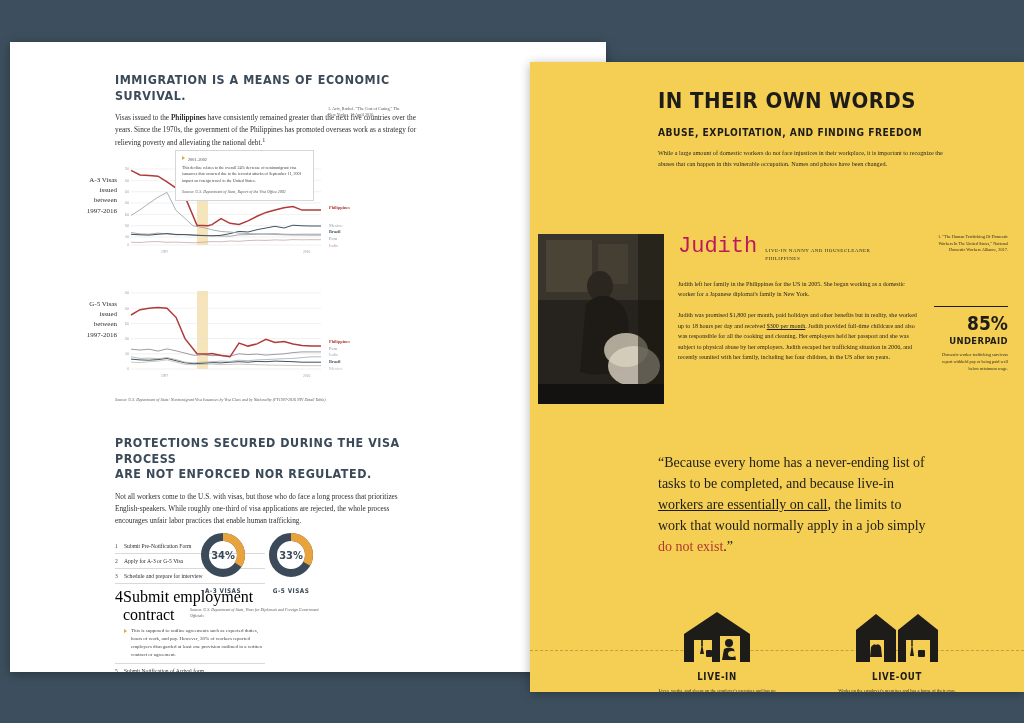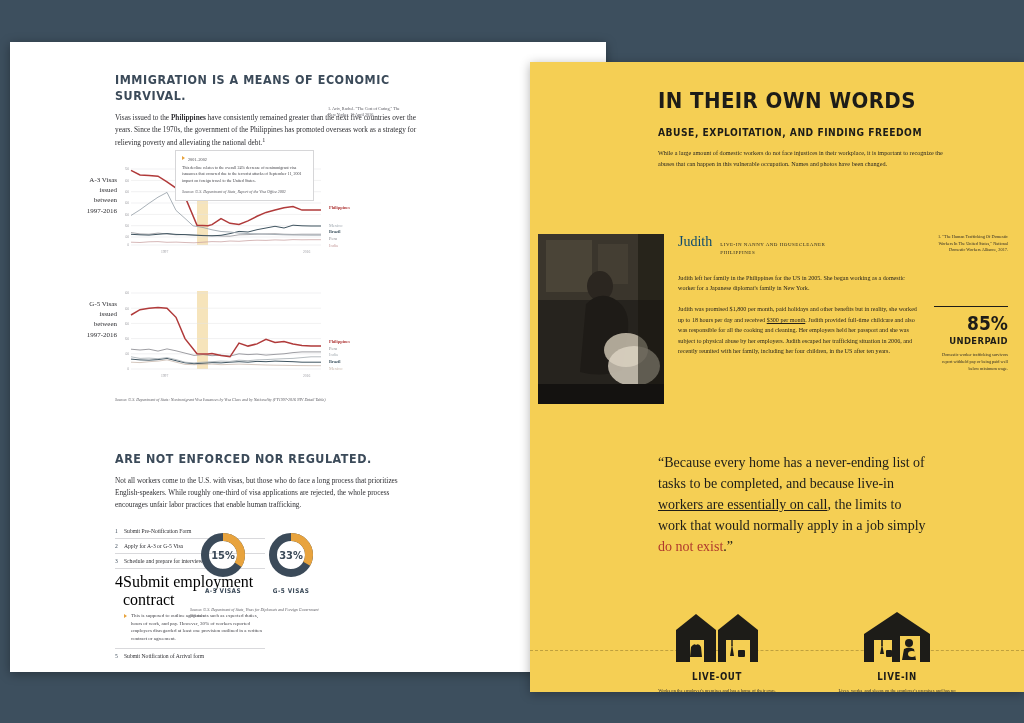--- a/index.html
+++ b/index.html
@@ -131,21 +131,21 @@
     font-family:"Liberation Serif",serif;}
 
   .photo{
     position:absolute;left:8px;top:172px;width:126px;height:170px;
     background:#2a2722;overflow:hidden;
   }
   .photo svg{display:block;}
 
   .story{position:absolute;left:148px;top:172px;width:245px;}
   .judith-row{display:flex;align-items:baseline;gap:8px;margin-bottom:16px;}
-  .judith{font-family:Liberation Serif, serif;font-size:14px;color:#0c4a6e;}
+  .judith{font-family:Liberation Mono, monospace;font-size:22px;color:#be185d;}
   .judith-meta{font-family:"Liberation Serif",serif;font-size:5px;
     letter-spacing:.5px;line-height:1.55;color:#2a2721;text-transform:uppercase;}
   .story p{font-size:6.1px;line-height:1.72;color:#221f1a;margin:0 0 11px 0;
     font-family:"Liberation Serif",serif;}
   .story u{text-decoration:underline;}
 
   .rail{position:absolute;left:404px;top:172px;width:74px;text-align:right;}
   .cite{font-size:4.3px;line-height:1.55;color:#2f2b24;
     font-family:"Liberation Serif",serif;}
   .stat{margin-top:52px;border-top:1.4px solid #1d1c18;padding-top:7px;}
@@ -297,21 +297,21 @@
           <div style="color:#8c8c92;">Peru</div>
           <div style="color:#a9b0b5;">India</div>
           <div style="color:#3f5460;font-weight:bold;">Brazil</div>
           <div style="color:#c6b4a8;">Mexico</div>
         </div>
       </div>
 
       <div class="srcline" style="margin-top:10px;">Source: U.S. Department of State: Nonimmigrant Visa Issuances by Visa Class and by Nationality (FY1997-2016 NIV Detail Table)</div>
 
       <h2 class="sect" style="margin-top:33px;">
-        <br>
+        <span>PROTECTIONS SECURED DURING THE VISA PROCESS</span><br>
         <span>ARE NOT ENFORCED NOR REGULATED.</span>
       </h2>
       <p class="body">Not all workers come to the U.S. with visas, but those who do face a long process that prioritizes English-speakers. While roughly one-third of visa applications are rejected, the whole process encourages unfair labor practices that enable human trafficking.</p>
 
       <div class="steps">
         <div class="step">
           <span class="n">1</span>
           <span class="t">Submit Pre-Notification Form</span>
         </div>
         <div class="step">
@@ -341,21 +341,21 @@
 
     <div class="sidenote">1. Aviv, Rachel. "The Cost of Caring," The New Yorker, 11 April 2016.</div>
 
     <div class="donutbox">
       <div class="donuts">
         <div class="donut">
           <svg width="50" height="50" viewBox="0 0 50 50">
             <circle cx="25" cy="25" r="18" fill="none" stroke="#3b4a59" stroke-width="8"></circle>
             <circle cx="25" cy="25" r="18" fill="none" stroke="#e8a33d" stroke-width="8" stroke-dasharray="38.4 74.7" transform="rotate(-90 25 25)"></circle>
           </svg>
-          <div class="pct">15%</div>
+          <div class="pct">34%</div>
           <div class="cap">A-3 VISAS</div>
         </div>
         <div class="donut">
           <svg width="50" height="50" viewBox="0 0 50 50">
             <circle cx="25" cy="25" r="18" fill="none" stroke="#3b4a59" stroke-width="8"></circle>
             <circle cx="25" cy="25" r="18" fill="none" stroke="#e8a33d" stroke-width="8" stroke-dasharray="37.3 75.8" transform="rotate(-90 25 25)"></circle>
           </svg>
           <div class="pct">33%</div>
           <div class="cap">G-5 VISAS</div>
         </div>
@@ -405,45 +405,45 @@
         <div class="lab">UNDERPAID</div>
         <div class="desc">Domestic worker trafficking survivors report withheld pay or being paid well below minimum wage.</div>
       </div>
     </div>
 
     <div class="quote"><span>“Because every home has a never-ending list of tasks to be completed, and because live-in </span><u>workers are essentially on call</u><span>, the limits to work that would normally apply in a job simply </span><span class="red">do not exist</span><span>.”</span></div>
 
     <div class="dash"></div>
 
     <div class="modes">
-      <div class="mode">
-        <svg width="86" height="54" viewBox="0 0 86 54">
-          <path d="M22 4 L42 20 L42 52 L2 52 L2 20 Z" fill="#1d1c18"></path>
-          <rect x="16" y="30" width="14" height="22" fill="#f5cf54"></rect>
-          <path d="M22 35 q3 -2 5 2 l1 10 h-12 l1 -10 q3 -4 5 -2 z" fill="#1d1c18"></path>
-          <path d="M64 4 L84 20 L84 52 L44 52 L44 20 Z" fill="#1d1c18"></path>
-          <rect x="52" y="30" width="24" height="22" fill="#f5cf54"></rect>
-          <path d="M58 34 l2 12 h-4 z" fill="#1d1c18"></path>
-          <rect x="57.3" y="30" width="1.4" height="6" fill="#1d1c18"></rect>
-          <rect x="64" y="40" width="7" height="7" rx="1" fill="#1d1c18"></rect>
-        </svg>
-        <div class="mt">LIVE-OUT</div>
-        <div class="md">Works on the employer's premises and has a home of their own.</div>
-      </div>
       <div class="mode">
         <svg width="74" height="54" viewBox="0 0 74 54">
           <path d="M37 2 L70 24 L70 52 L4 52 L4 24 Z" fill="#1d1c18"></path>
           <rect x="14" y="30" width="18" height="22" fill="#f5cf54"></rect>
           <rect x="40" y="26" width="20" height="26" fill="#f5cf54"></rect>
           <path d="M22 34 l2 10 h-4 z" fill="#1d1c18"></path>
           <rect x="21.2" y="30" width="1.6" height="6" fill="#1d1c18"></rect>
           <rect x="26" y="40" width="6" height="7" rx="1" fill="#1d1c18"></rect>
           <circle cx="49" cy="33" r="4" fill="#1d1c18"></circle>
           <path d="M44 39 q5 -3 10 0 l2 11 h-14 z" fill="#1d1c18"></path>
           <ellipse cx="52" cy="44" rx="4" ry="3" fill="#f5cf54"></ellipse>
         </svg>
         <div class="mt">LIVE-IN</div>
         <div class="md">Lives, works, and sleeps on the employer's premises and has no home of their own.</div>
       </div>
+      <div class="mode">
+        <svg width="86" height="54" viewBox="0 0 86 54">
+          <path d="M22 4 L42 20 L42 52 L2 52 L2 20 Z" fill="#1d1c18"></path>
+          <rect x="16" y="30" width="14" height="22" fill="#f5cf54"></rect>
+          <path d="M22 35 q3 -2 5 2 l1 10 h-12 l1 -10 q3 -4 5 -2 z" fill="#1d1c18"></path>
+          <path d="M64 4 L84 20 L84 52 L44 52 L44 20 Z" fill="#1d1c18"></path>
+          <rect x="52" y="30" width="24" height="22" fill="#f5cf54"></rect>
+          <path d="M58 34 l2 12 h-4 z" fill="#1d1c18"></path>
+          <rect x="57.3" y="30" width="1.4" height="6" fill="#1d1c18"></rect>
+          <rect x="64" y="40" width="7" height="7" rx="1" fill="#1d1c18"></rect>
+        </svg>
+        <div class="mt">LIVE-OUT</div>
+        <div class="md">Works on the employer's premises and has a home of their own.</div>
+      </div>
     </div>
   </div>
 
 </div>
 
 </body></html>

